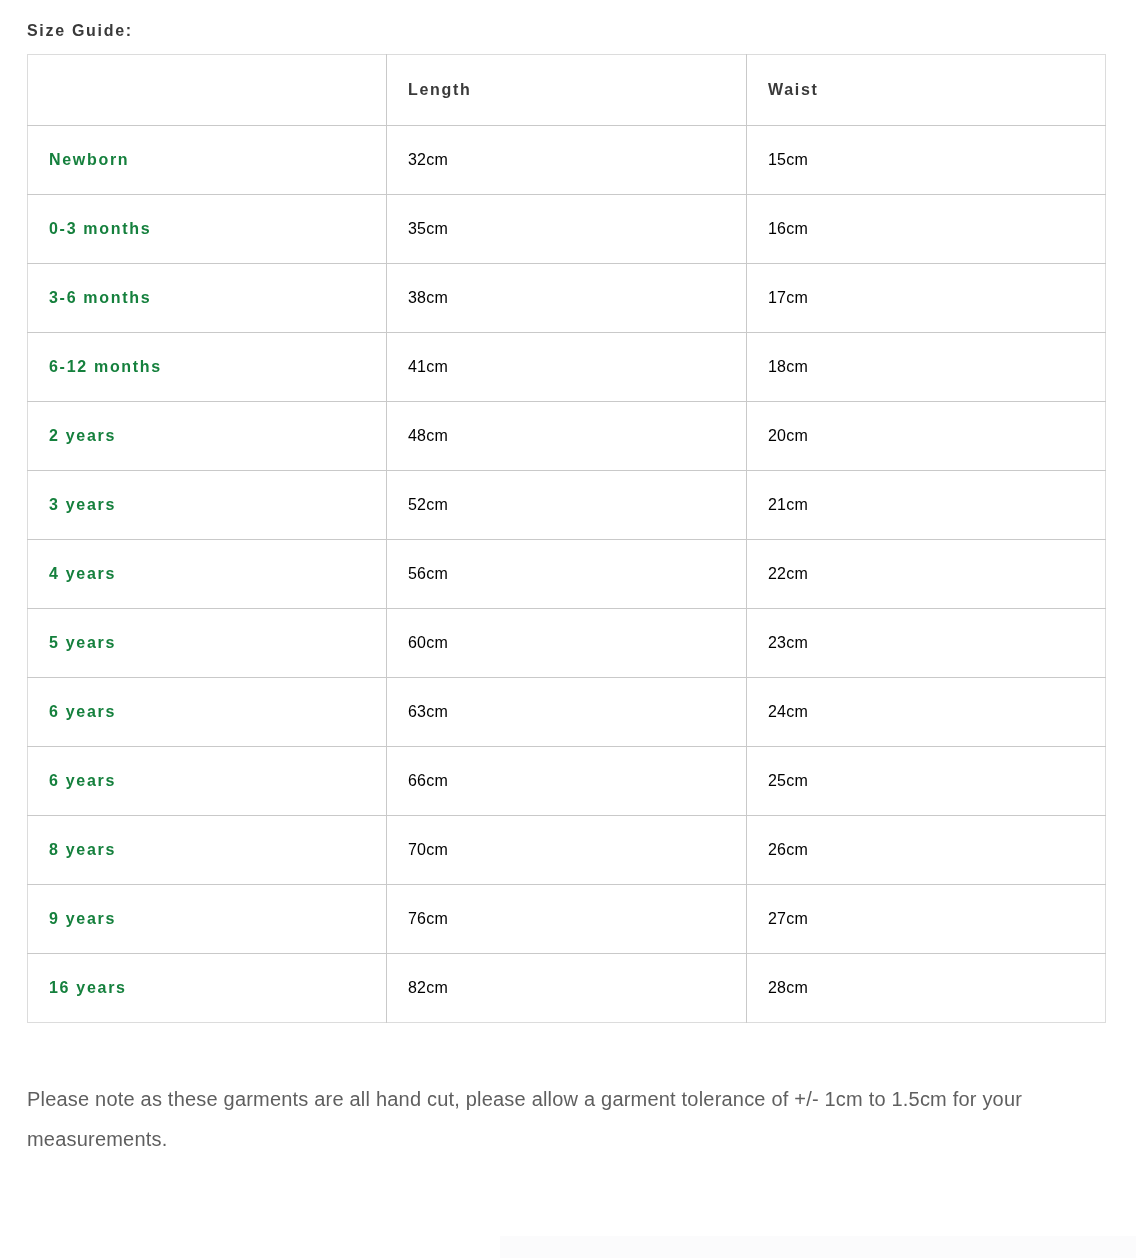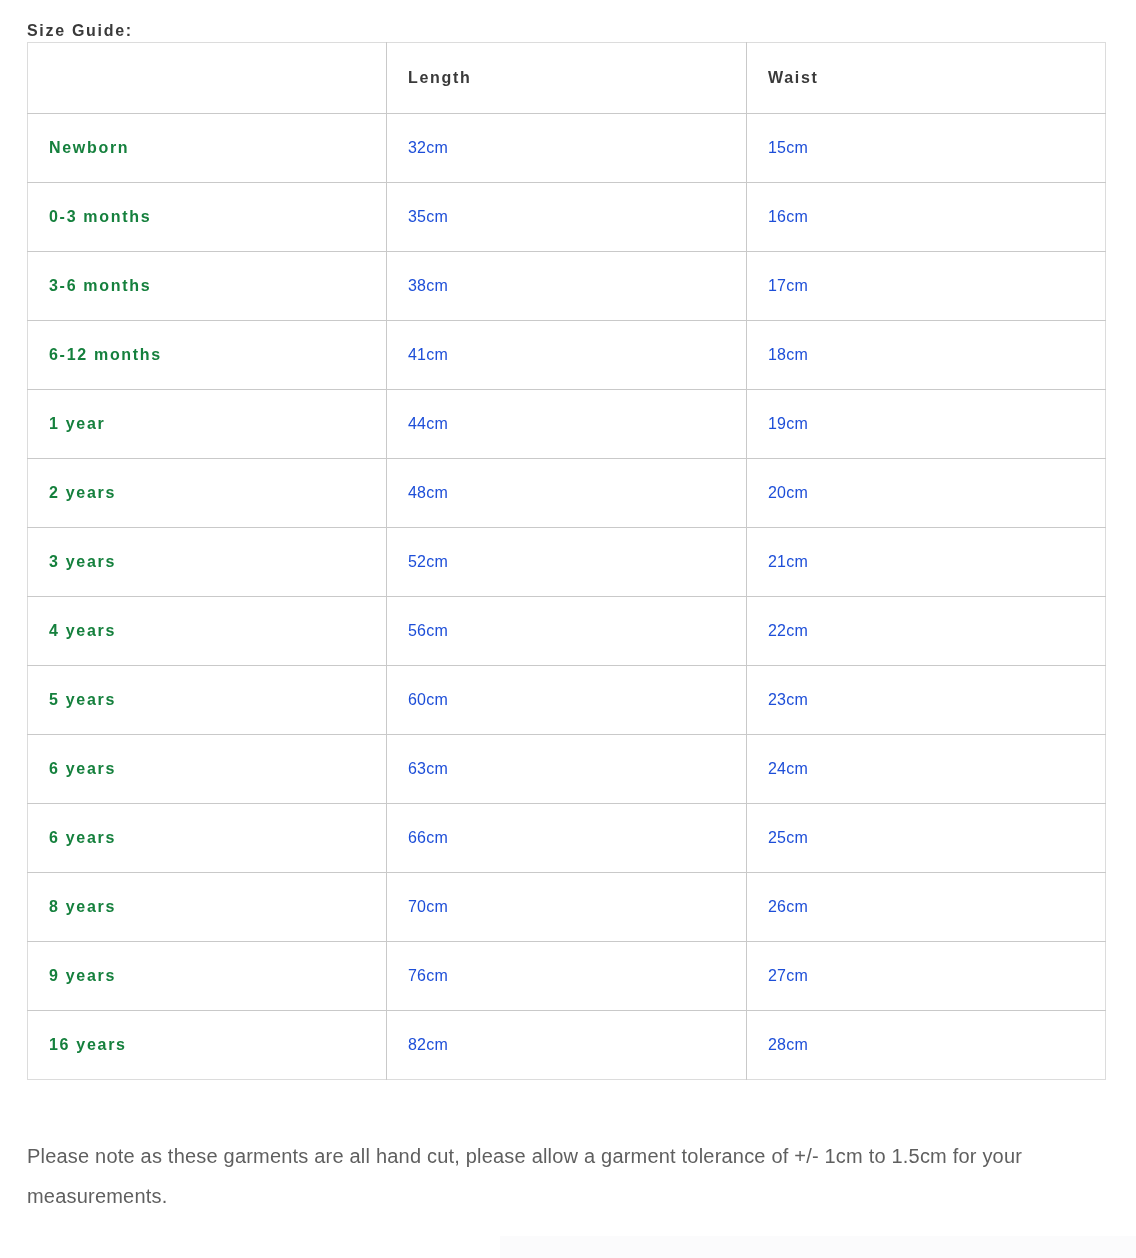--- a/index.html
+++ b/index.html
@@ -40,20 +40,21 @@
     padding-top: 20px;
     font-size: 16px;
     font-weight: 700;
     color: #3a3a3a;
     letter-spacing: 1.7px;
     line-height: 22px;
   }
 
   
   .size-table-wrap {
+    margin-top: 12px;
   }
   table.size-table {
     width: 1078px;
     border-collapse: collapse;
     table-layout: fixed;
     border: 1px solid #dcdcdc;
   }
   table.size-table col.c-size   { width: 359px; }
   table.size-table col.c-length { width: 360px; }
   table.size-table col.c-waist  { width: 359px; }
@@ -88,21 +89,21 @@
   }
   td.cell-size {
     font-size: 16px;
     font-weight: 700;
     color: #15803d;
     letter-spacing: 1.7px;
   }
   td.cell-value {
     font-size: 16px;
     font-weight: 400;
-    color: #1d4ed8;
+    color: #000000;
     letter-spacing: 0.2px;
   }
 
   
   .size-note {
     margin: 0;
     padding-top: 56px;
     width: 1045px;
     font-size: 20px;
     font-weight: 400;
@@ -147,25 +148,20 @@
             <td class="cell-size">3-6 months</td>
             <td class="cell-value">38cm</td>
             <td class="cell-value">17cm</td>
           </tr>
           <tr>
             <td class="cell-size">6-12 months</td>
             <td class="cell-value">41cm</td>
             <td class="cell-value">18cm</td>
           </tr>
           <tr>
-            <td class="cell-size">1 year</td>
-            <td class="cell-value">44cm</td>
-            <td class="cell-value">19cm</td>
-          </tr>
-          <tr>
             <td class="cell-size">2 years</td>
             <td class="cell-value">48cm</td>
             <td class="cell-value">20cm</td>
           </tr>
           <tr>
             <td class="cell-size">3 years</td>
             <td class="cell-value">52cm</td>
             <td class="cell-value">21cm</td>
           </tr>
           <tr>

